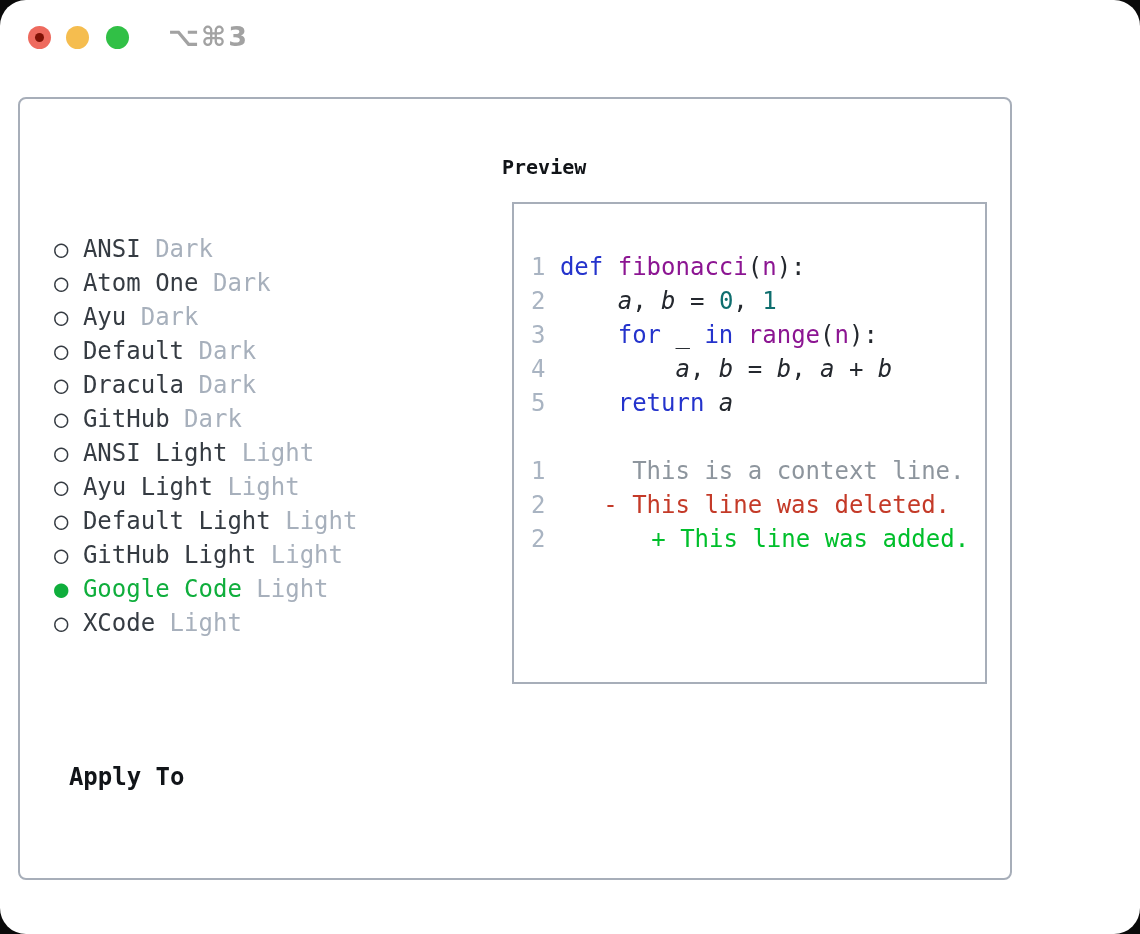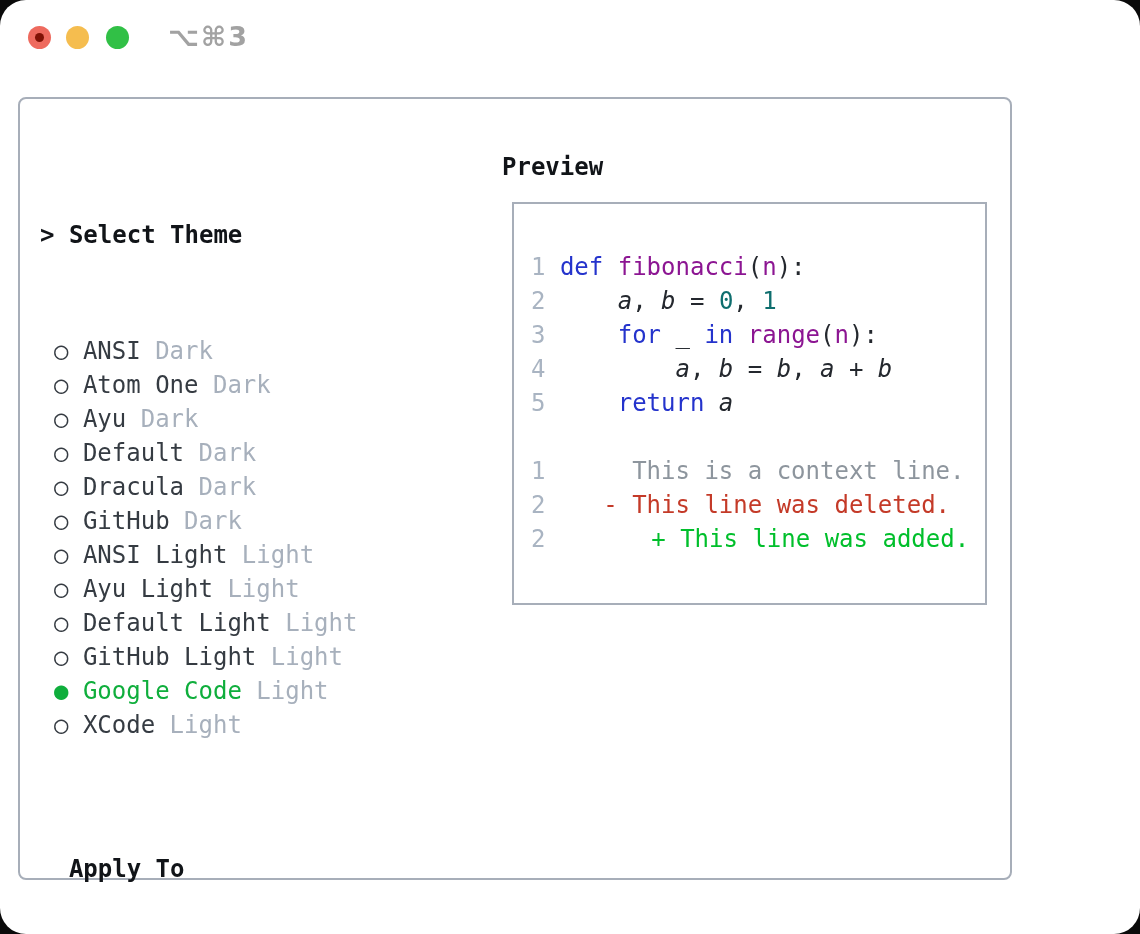--- a/index.html
+++ b/index.html
@@ -28,26 +28,26 @@
   .left {
     position:absolute; left:20px; top:51px;
     font-size:24px; line-height:34px; white-space:pre; color:var(--text-dark,#353b42);
   }
   .row { min-height:34px; }
   ul.plain { list-style:none; margin:14px; padding:0; }
   .heading { font-weight:700; color:var(--heading,#111418); }
   .variant { color:var(--text-muted,#a7b0bc); }
   .bullet  { color:var(--text-dark,#353b42); }
   li.selected .bullet, li.selected .label { color:var(--accent-green,#0fae3c); }
-  .apply-header { margin-top:28px; padding-left:2ch; }
+  .apply-header { margin-top:38px; padding-left:2ch; }
   
   .right { position:absolute; left:478px; top:51px; }
-  .preview-header { font-size:24px; line-height:34px; padding-left:4px; }
+  .preview-header { font-size:20px; line-height:34px; padding-left:4px; }
   .preview-box {
-    margin:18px 0 0 14px; width:475px; height:403px; box-sizing:border-box;
+    margin:18px 0 0 14px; width:475px; height:482px; box-sizing:border-box;
     border:2px solid var(--border,#a7aeb9);
     padding:46px 0 0 17px; overflow:hidden;
     font-family:"DejaVu Sans Mono", monospace;
     font-size:24px; line-height:34px; white-space:pre;
   }
   .pline { min-height:34px; }
   .lineno  { color:var(--lineno,#a9b4c2); }
   .tok-kw  { color:var(--kw-blue,#2433cc); }
   .tok-fn  { color:var(--fn-purple,#8c1592); }
   .tok-nm  { color:var(--num-teal,#0e6e6e); }
@@ -66,21 +66,20 @@
         <span class="dot"></span>
       </span>
     <span class="light yellow"></span>
     <span class="light green"></span>
     <span class="title">⌥⌘3</span>
   </div>
 
   <div class="panel">
 
     <div class="left">
-      <div class="row heading"><span>&gt; </span><span>Select Theme</span></div>
       <ul class="plain" id="theme-list"><li class="row"><span class="bullet">○</span> <span class="label">ANSI</span> <span class="variant">Dark</span></li><li class="row"><span class="bullet">○</span> <span class="label">Atom One</span> <span class="variant">Dark</span></li><li class="row"><span class="bullet">○</span> <span class="label">Ayu</span> <span class="variant">Dark</span></li><li class="row"><span class="bullet">○</span> <span class="label">Default</span> <span class="variant">Dark</span></li><li class="row"><span class="bullet">○</span> <span class="label">Dracula</span> <span class="variant">Dark</span></li><li class="row"><span class="bullet">○</span> <span class="label">GitHub</span> <span class="variant">Dark</span></li><li class="row"><span class="bullet">○</span> <span class="label">ANSI Light</span> <span class="variant">Light</span></li><li class="row"><span class="bullet">○</span> <span class="label">Ayu Light</span> <span class="variant">Light</span></li><li class="row"><span class="bullet">○</span> <span class="label">Default Light</span> <span class="variant">Light</span></li><li class="row"><span class="bullet">○</span> <span class="label">GitHub Light</span> <span class="variant">Light</span></li><li class="row selected"><span class="bullet">●</span> <span class="label">Google Code</span> <span class="variant">Light</span></li><li class="row"><span class="bullet">○</span> <span class="label">XCode</span> <span class="variant">Light</span></li></ul>
       <div class="row heading apply-header">Apply To</div>
       <ul class="plain" id="apply-list"><li class="row selected"> </li></ul>
       
     </div>
 
     <div class="right">
       <div class="preview-header heading">Preview</div>
       <pre class="preview-box" id="preview-box"><div class="pline"><span class="lineno">1</span> <span class="tok-kw">def</span><span class="tok-pl"> </span><span class="tok-fn">fibonacci</span><span class="tok-pl">(</span><span class="tok-fn">n</span><span class="tok-pl">):</span></div><div class="pline"><span class="lineno">2</span> <span class="tok-pl">    </span><span class="tok-var">a</span><span class="tok-pl">, </span><span class="tok-var">b</span><span class="tok-pl"> = </span><span class="tok-nm">0</span><span class="tok-pl">, </span><span class="tok-nm">1</span></div><div class="pline"><span class="lineno">3</span> <span class="tok-pl">    </span><span class="tok-kw">for</span><span class="tok-pl"> _ </span><span class="tok-kw">in</span><span class="tok-pl"> </span><span class="tok-fn">range</span><span class="tok-pl">(</span><span class="tok-fn">n</span><span class="tok-pl">):</span></div><div class="pline"><span class="lineno">4</span> <span class="tok-pl">        </span><span class="tok-var">a</span><span class="tok-pl">, </span><span class="tok-var">b</span><span class="tok-pl"> = </span><span class="tok-var">b</span><span class="tok-pl">, </span><span class="tok-var">a</span><span class="tok-pl"> + </span><span class="tok-var">b</span></div><div class="pline"><span class="lineno">5</span> <span class="tok-pl">    </span><span class="tok-kw">return</span><span class="tok-pl"> </span><span class="tok-var">a</span></div><div class="pline"><span class="lineno"> </span> </div><div class="pline"><span class="lineno">1</span> <span class="tok-pl">     </span><span class="tok-ctx">This is a context line.</span></div><div class="pline"><span class="lineno">2</span> <span class="tok-pl">   </span><span class="tok-del">- This line was deleted.</span></div><div class="pline"><span class="lineno">2</span> <span class="tok-pl">   </span><span class="tok-add">+ This line was added.</span></div></pre>
     </div>

